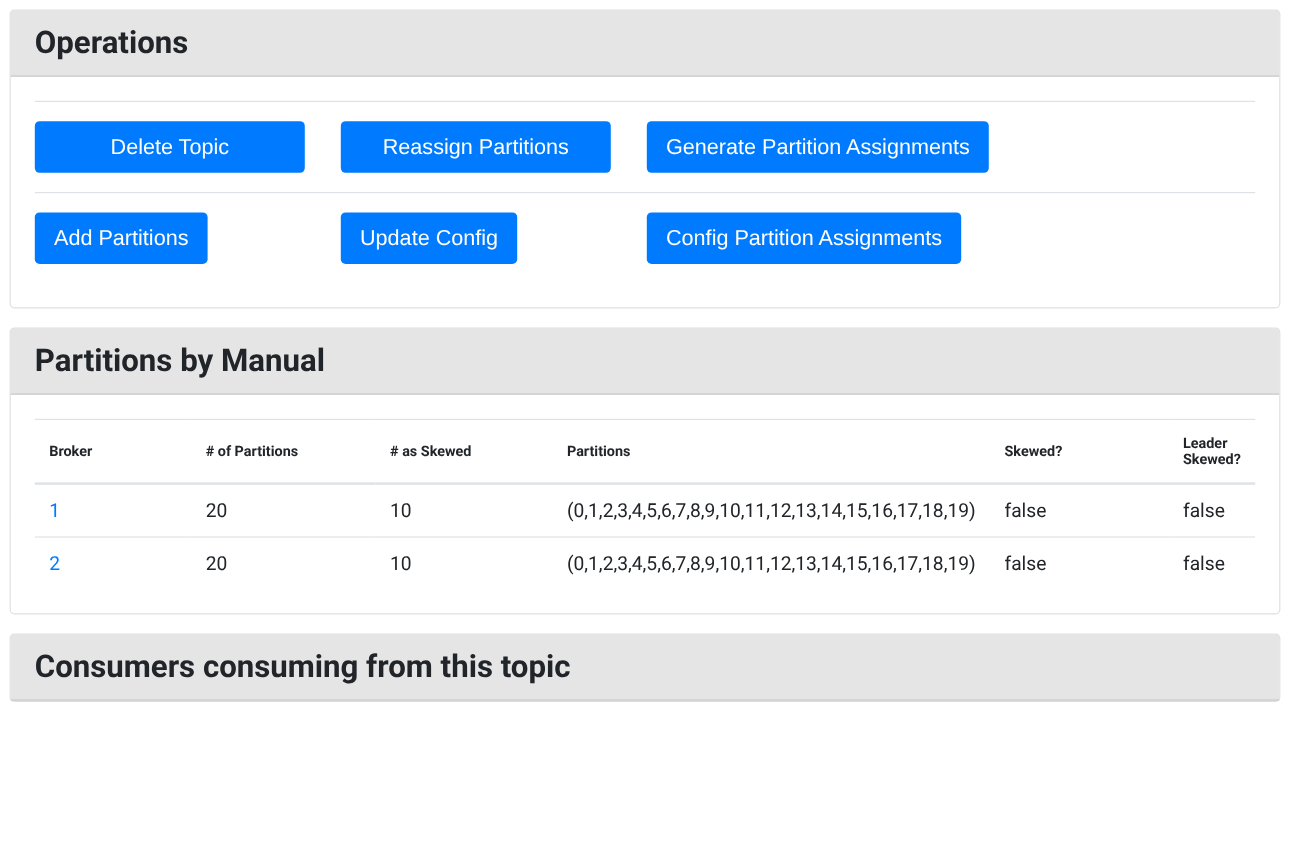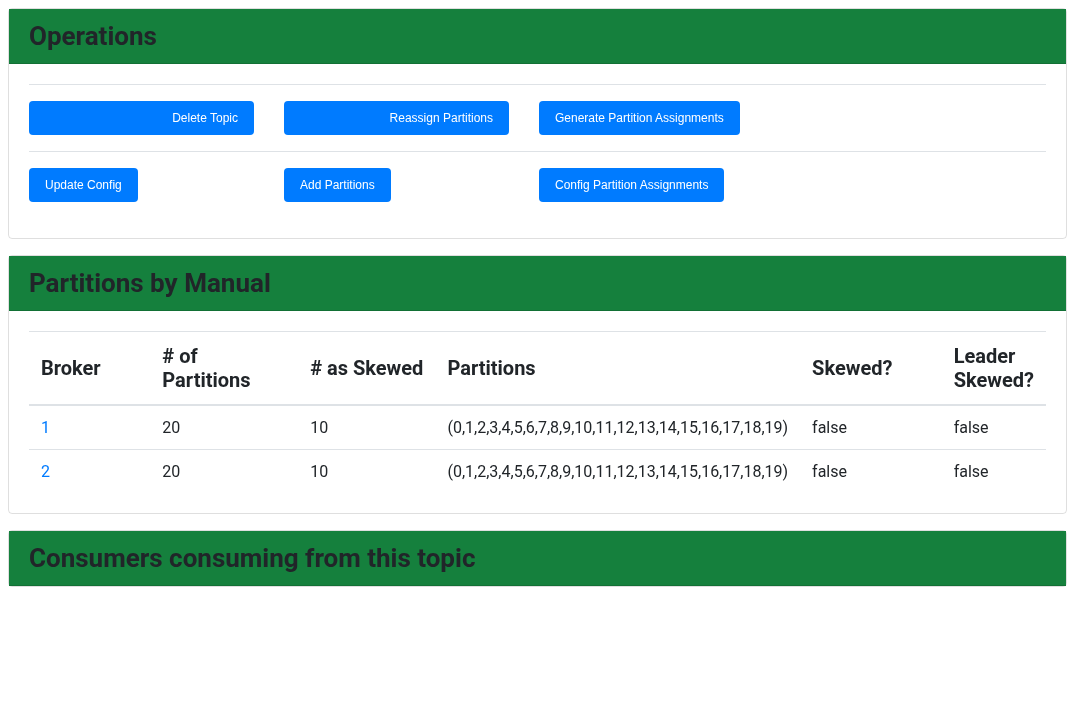--- a/index.html
+++ b/index.html
@@ -13,21 +13,21 @@
       color: #212529;
       font-size: 16px;
       padding: 8px;
     }
     .card {
       border: 1px solid rgba(0,0,0,0.125);
       border-radius: 4px;
       margin-bottom: 16px;
     }
     .card-header {
-      background-color: #15803d;
+      background-color: #e5e5e5;
       border-bottom: 1px solid rgba(0,0,0,0.125);
       padding: 12px 20px;
     }
     .card-header h2 {
       font-size: 26px;
       font-weight: 700;
       color: #212529;
     }
     .card-body {
       padding: 20px;
@@ -53,40 +53,40 @@
     .btn-col-narrow {
       text-align: left;
     }
     .btn {
       display: inline-block;
       background-color: #007bff;
       color: #fff;
       border: none;
       border-radius: 4px;
       padding: 8px 16px;
-      font-size: 12px;
+      font-size: 18px;
       font-weight: 400;
       cursor: pointer;
-      text-align: right;
+      text-align: center;
       line-height: 1.5;
     }
     .btn-block {
       width: 100%;
     }
     .table {
       width: 100%;
       border-collapse: collapse;
       border-top: 1px solid #dee2e6;
     }
     .table th {
       text-align: left;
       padding: 12px;
       border-bottom: 2px solid #dee2e6;
       font-weight: 700;
-      font-size: 20px;
+      font-size: 12px;
     }
     .table td {
       padding: 12px;
       border-bottom: 1px solid #dee2e6;
       vertical-align: top;
       font-size: 16px;
     }
     .table tbody tr:last-child td {
       border-bottom: none;
     }
@@ -119,24 +119,24 @@
           <button class="btn btn-block">Reassign Partitions</button>
         </div>
         <div class="btn-col-narrow">
           <button class="btn">Generate Partition Assignments</button>
         </div>
       </div>
     </div>
     <div class="operations-section">
       <div class="btn-row">
         <div class="btn-col-wide" style="text-align:left;">
-          <button class="btn">Update Config</button>
+          <button class="btn">Add Partitions</button>
         </div>
         <div class="btn-col-wide" style="text-align:left;">
-          <button class="btn">Add Partitions</button>
+          <button class="btn">Update Config</button>
         </div>
         <div class="btn-col-narrow">
           <button class="btn">Config Partition Assignments</button>
         </div>
       </div>
     </div>
   </div>
 </div>
 
 <div class="card">

